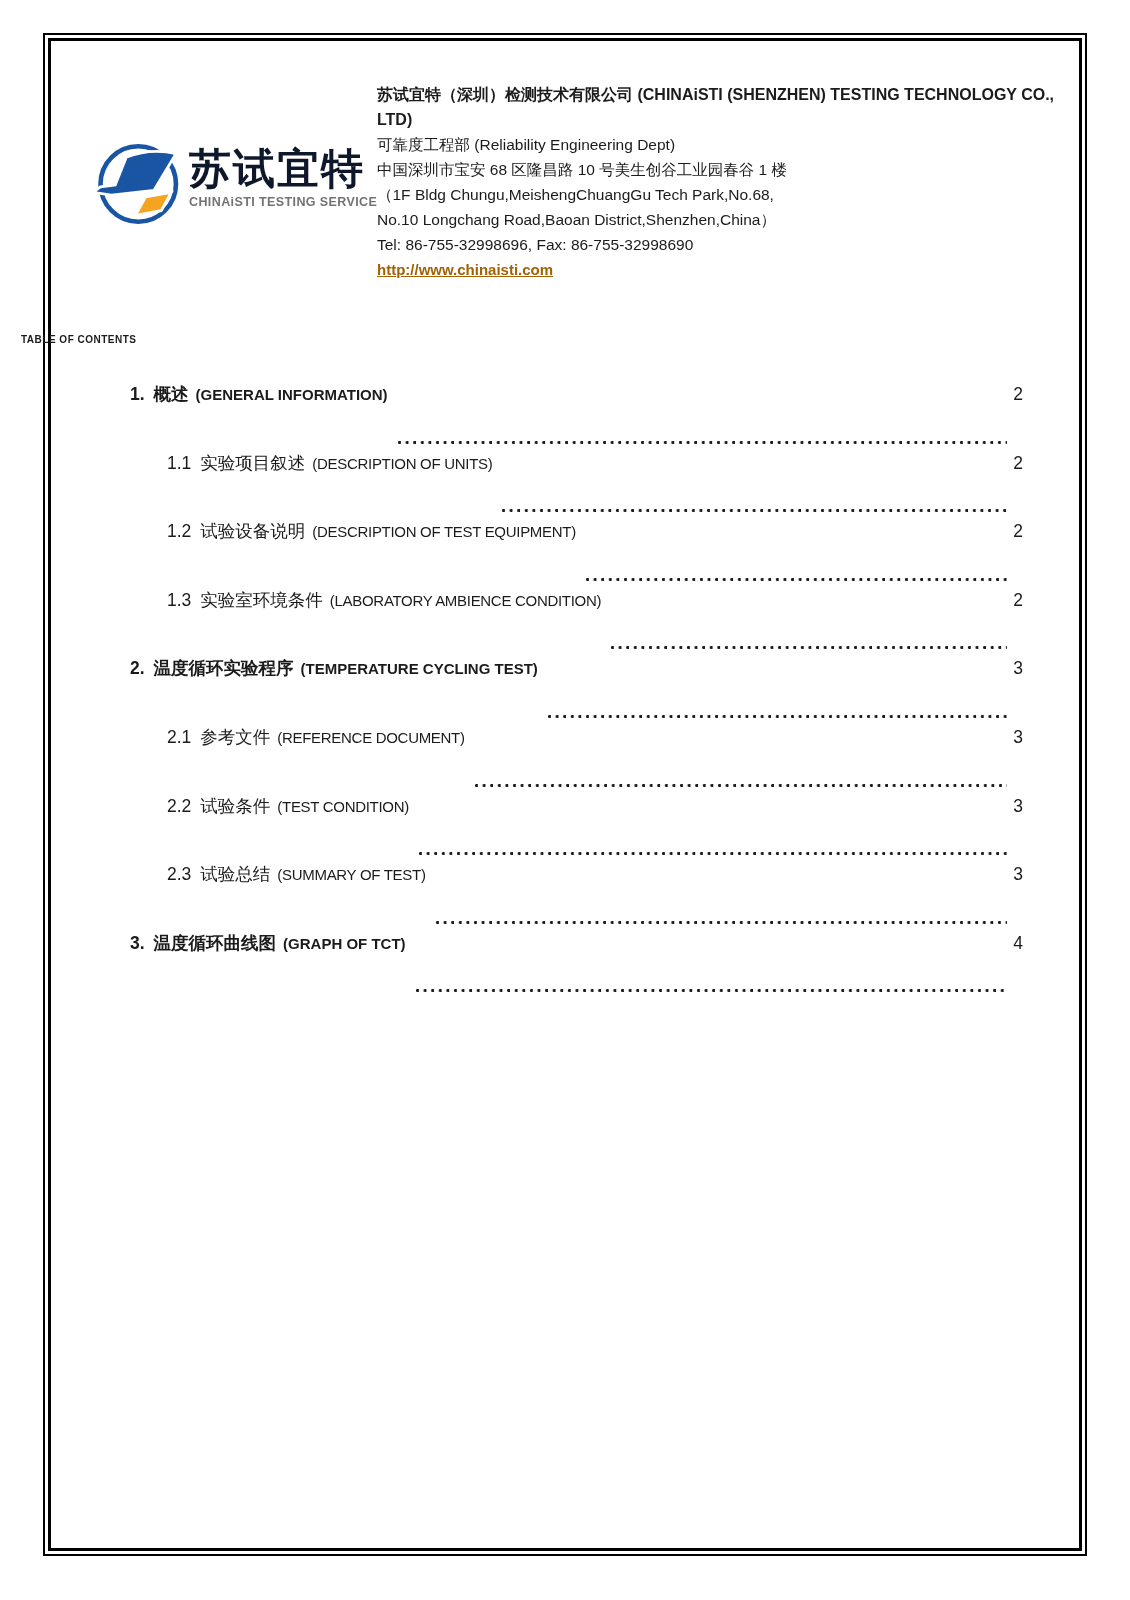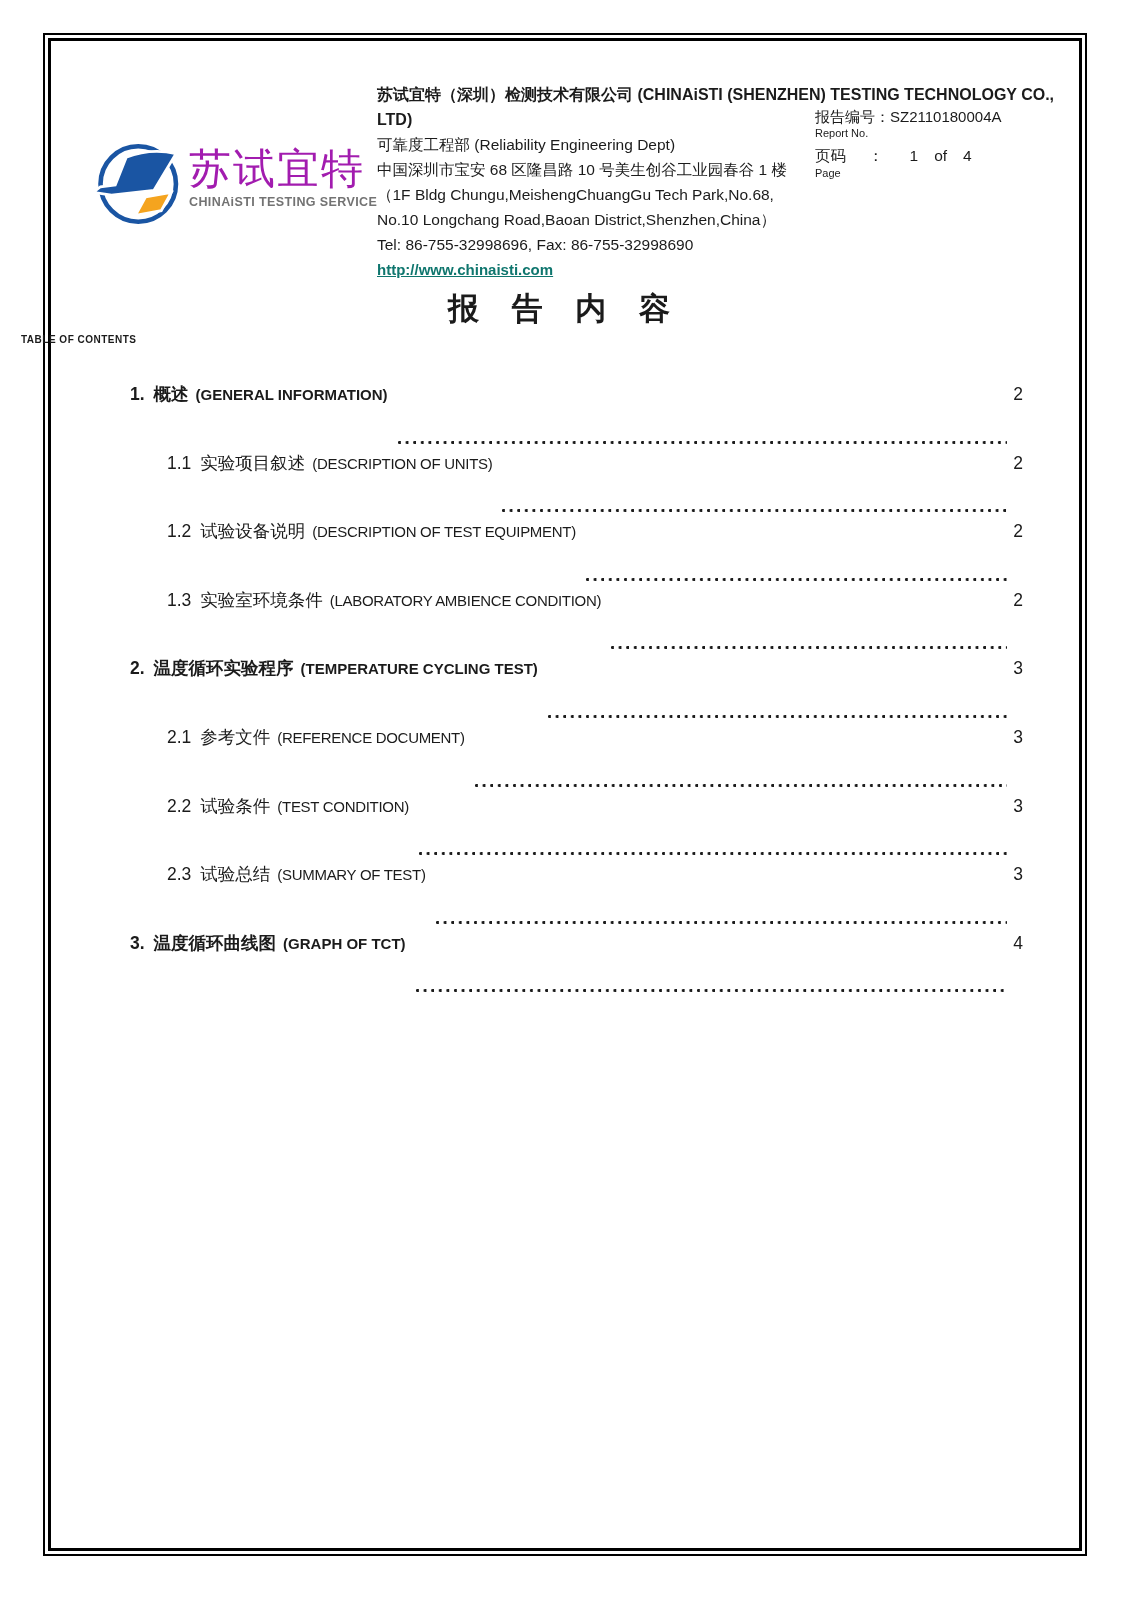--- a/index.html
+++ b/index.html
@@ -21,37 +21,37 @@
   }
 
   
   .logo{
     position:absolute;left:95px;top:138px;
     display:flex;align-items:flex-start;
   }
   .logo-icon{width:92px;height:92px;flex:0 0 auto;}
   .logo-text{margin-left:2px;margin-top:10px;}
   .logo-cn{
-    font-size:42px;font-weight:400;color:#a21caf;
+    font-size:42px;font-weight:700;color:#0f172a;
     line-height:1.0;letter-spacing:2px;white-space:nowrap;
   }
   .logo-en{
     font-size:12.5px;font-weight:700;color:#737373;
     letter-spacing:0.4px;margin-top:5px;white-space:nowrap;
   }
 
   
   .hdr{
     position:absolute;left:345px;top:82px;width:660px;
     font-size:15.5px;line-height:25px;
   }
   .hdr .b{font-weight:700;font-size:16px;}
   .hdr div{white-space:nowrap;margin-left:32px;}
   .website{
-    font-weight:700;color:#0f766e;text-decoration:underline;
+    font-weight:700;color:#a16207;text-decoration:underline;
     font-size:15px;
   }
 
   
   .rinfo{
     position:absolute;left:815px;top:108px;width:260px;
   }
   .rinfo .row1{font-size:15px;white-space:nowrap;}
   .rinfo .small{font-size:11px;line-height:13px;color:#1b1b1b;}
   .rinfo .row3{font-size:15.5px;margin-top:6px;white-space:nowrap;}
@@ -119,32 +119,21 @@
     <div class="b">苏试宜特（深圳）检测技术有限公司 (CHINAiSTI (SHENZHEN) TESTING TECHNOLOGY CO.,</div>
     <div class="b">LTD)</div>
     <div>可靠度工程部 (Reliability Engineering Dept)</div>
     <div>中国深圳市宝安 68 区隆昌路 10 号美生创谷工业园春谷 1 楼</div>
     <div>（1F Bldg Chungu,MeishengChuangGu Tech Park,No.68,</div>
     <div>No.10 Longchang Road,Baoan District,Shenzhen,China）</div>
     <div>Tel: 86-755-32998696, Fax: 86-755-32998690</div>
     <div><a href="#" class="website">http://www.chinaisti.com</a></div>
   </div>
 
-  <div class="rinfo">
-    <div class="row1">
-      <span>报告编号：</span><span>SZ2110180004A</span>
-    </div>
-    <div class="small">Report No.</div>
-    <div class="row3">
-      <span>页码</span><span class="gap1"></span><span>：</span><span class="gap2"></span><span>1</span><span class="gap3"></span><span>of</span><span class="gap3"></span><span>4</span>
-    </div>
-    <div class="small">Page</div>
-  </div>
-
-  <div class="title-cn">报 告 内 容</div>
+
   <div class="title-en">TABLE OF CONTENTS</div>
 
   <div class="toc">
       <div class="toc-row bold">
       <span class="toc-num">1.</span>
       <span class="toc-cn">概述</span>
       <span class="toc-en">(GENERAL INFORMATION)</span>
       <span class="toc-leader"></span>
       <span class="toc-page">2</span>
     </div>

